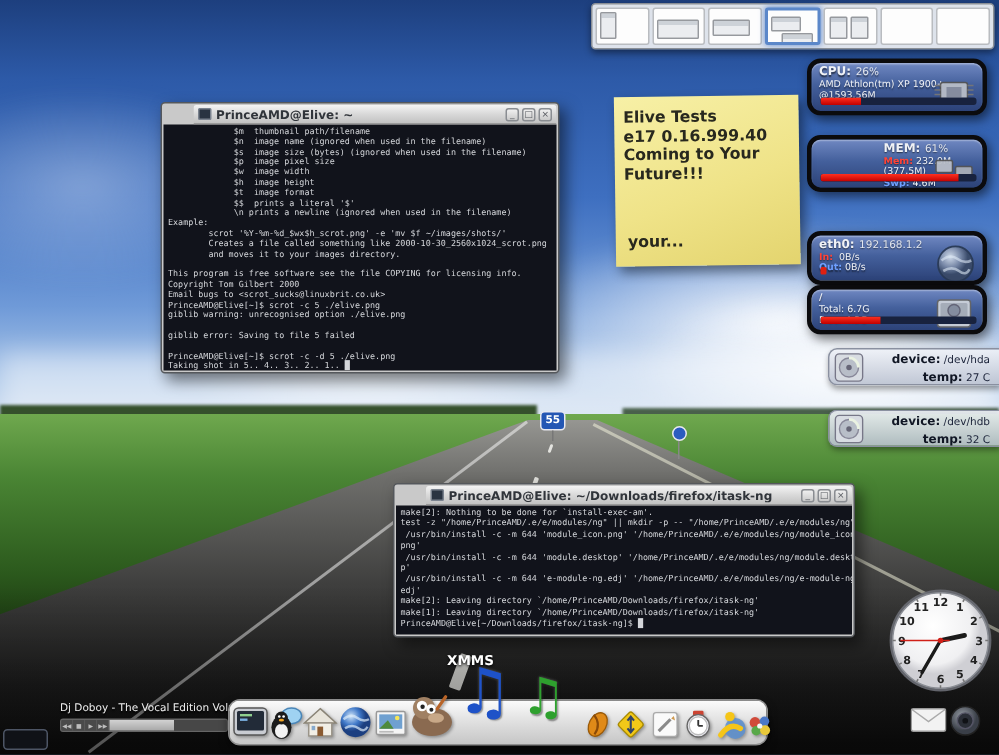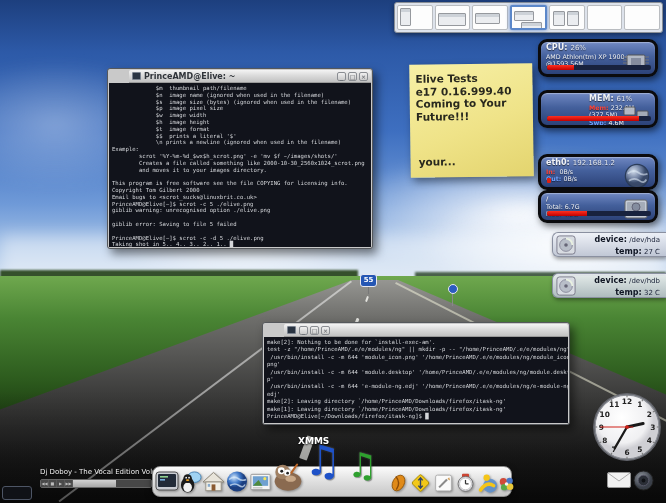--- a/index.html
+++ b/index.html
@@ -284,20 +284,21 @@
         <div class="win-btn">□</div>
         <div class="win-btn">×</div>
       </div>
     </div>
     <div class="term-body" id="term1-body"><div>             $m  thumbnail path/filename</div><div>             $n  image name (ignored when used in the filename)</div><div>             $s  image size (bytes) (ignored when used in the filename)</div><div>             $p  image pixel size</div><div>             $w  image width</div><div>             $h  image height</div><div>             $t  image format</div><div>             $$  prints a literal '$'</div><div>             \n prints a newline (ignored when used in the filename)</div><div>Example:</div><div>        scrot '%Y-%m-%d_$wx$h_scrot.png' -e 'mv $f ~/images/shots/'</div><div>        Creates a file called something like 2000-10-30_2560x1024_scrot.png</div><div>        and moves it to your images directory.</div><div> </div><div>This program is free software see the file COPYING for licensing info.</div><div>Copyright Tom Gilbert 2000</div><div>Email bugs to &lt;scrot_sucks@linuxbrit.co.uk&gt;</div><div>PrinceAMD@Elive[~]$ scrot -c 5 ./elive.png</div><div>giblib warning: unrecognised option ./elive.png</div><div> </div><div>giblib error: Saving to file 5 failed</div><div> </div><div>PrinceAMD@Elive[~]$ scrot -c -d 5 ./elive.png</div><div>Taking shot in 5.. 4.. 3.. 2.. 1.. █</div></div>
   </div>
 
   <div class="window" id="term2">
     <div class="titlebar">
       <div class="title-icon"></div>
+      <div class="title-text">PrinceAMD@Elive: ~/Downloads/firefox/itask-ng</div>
       <div class="win-btns">
         <div class="win-btn">_</div>
         <div class="win-btn">□</div>
         <div class="win-btn">×</div>
       </div>
     </div>
     <div class="term-body" id="term2-body"><div>make[2]: Nothing to be done for `install-exec-am'.</div><div>test -z "/home/PrinceAMD/.e/e/modules/ng" || mkdir -p -- "/home/PrinceAMD/.e/e/modules/ng"</div><div> /usr/bin/install -c -m 644 'module_icon.png' '/home/PrinceAMD/.e/e/modules/ng/module_icon.</div><div>png'</div><div> /usr/bin/install -c -m 644 'module.desktop' '/home/PrinceAMD/.e/e/modules/ng/module.deskto</div><div>p'</div><div> /usr/bin/install -c -m 644 'e-module-ng.edj' '/home/PrinceAMD/.e/e/modules/ng/e-module-ng.</div><div>edj'</div><div>make[2]: Leaving directory `/home/PrinceAMD/Downloads/firefox/itask-ng'</div><div>make[1]: Leaving directory `/home/PrinceAMD/Downloads/firefox/itask-ng'</div><div>PrinceAMD@Elive[~/Downloads/firefox/itask-ng]$ █</div></div>
   </div>
 
   <svg class="abs" id="clock" viewBox="0 0 70 70">

